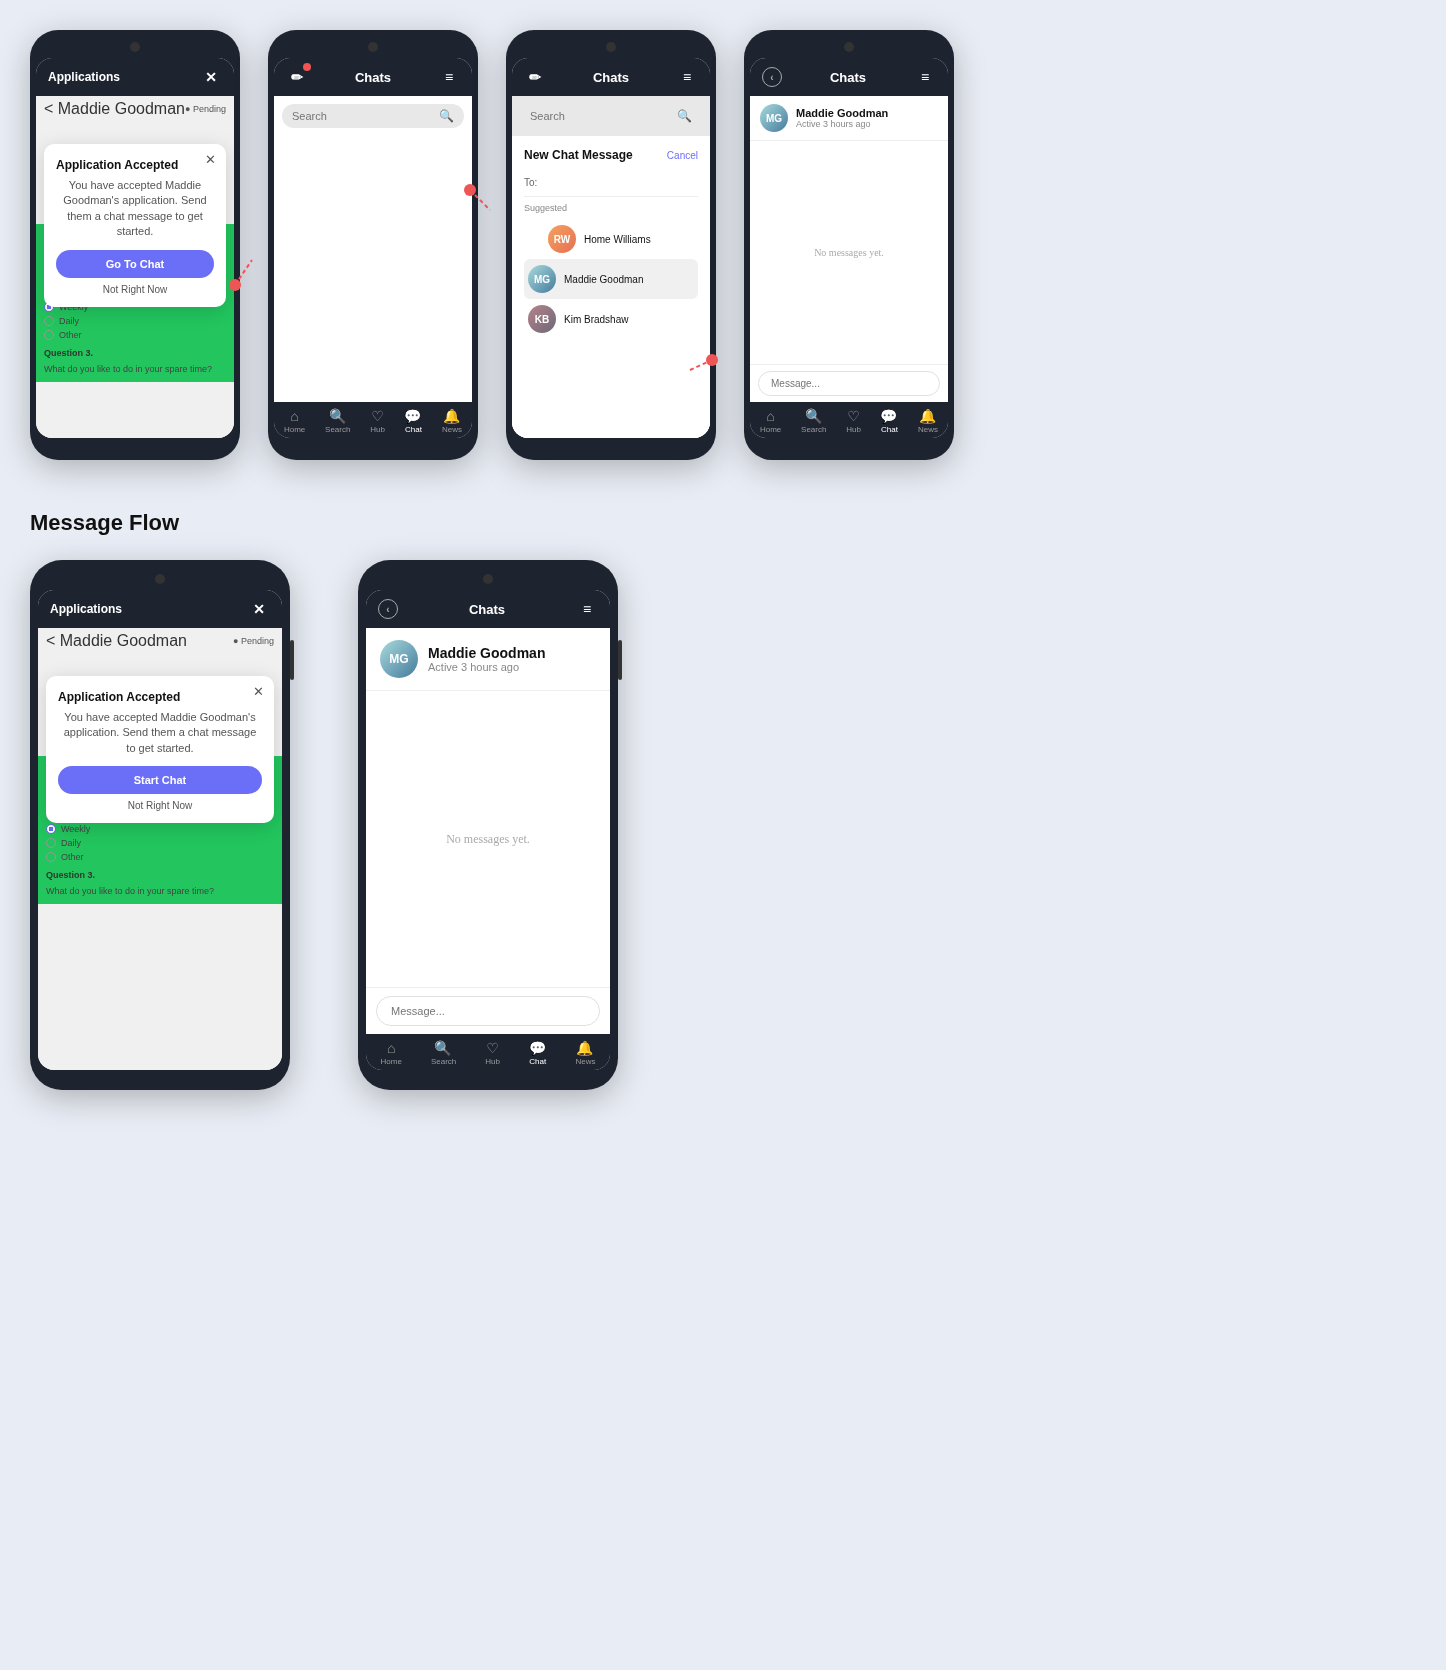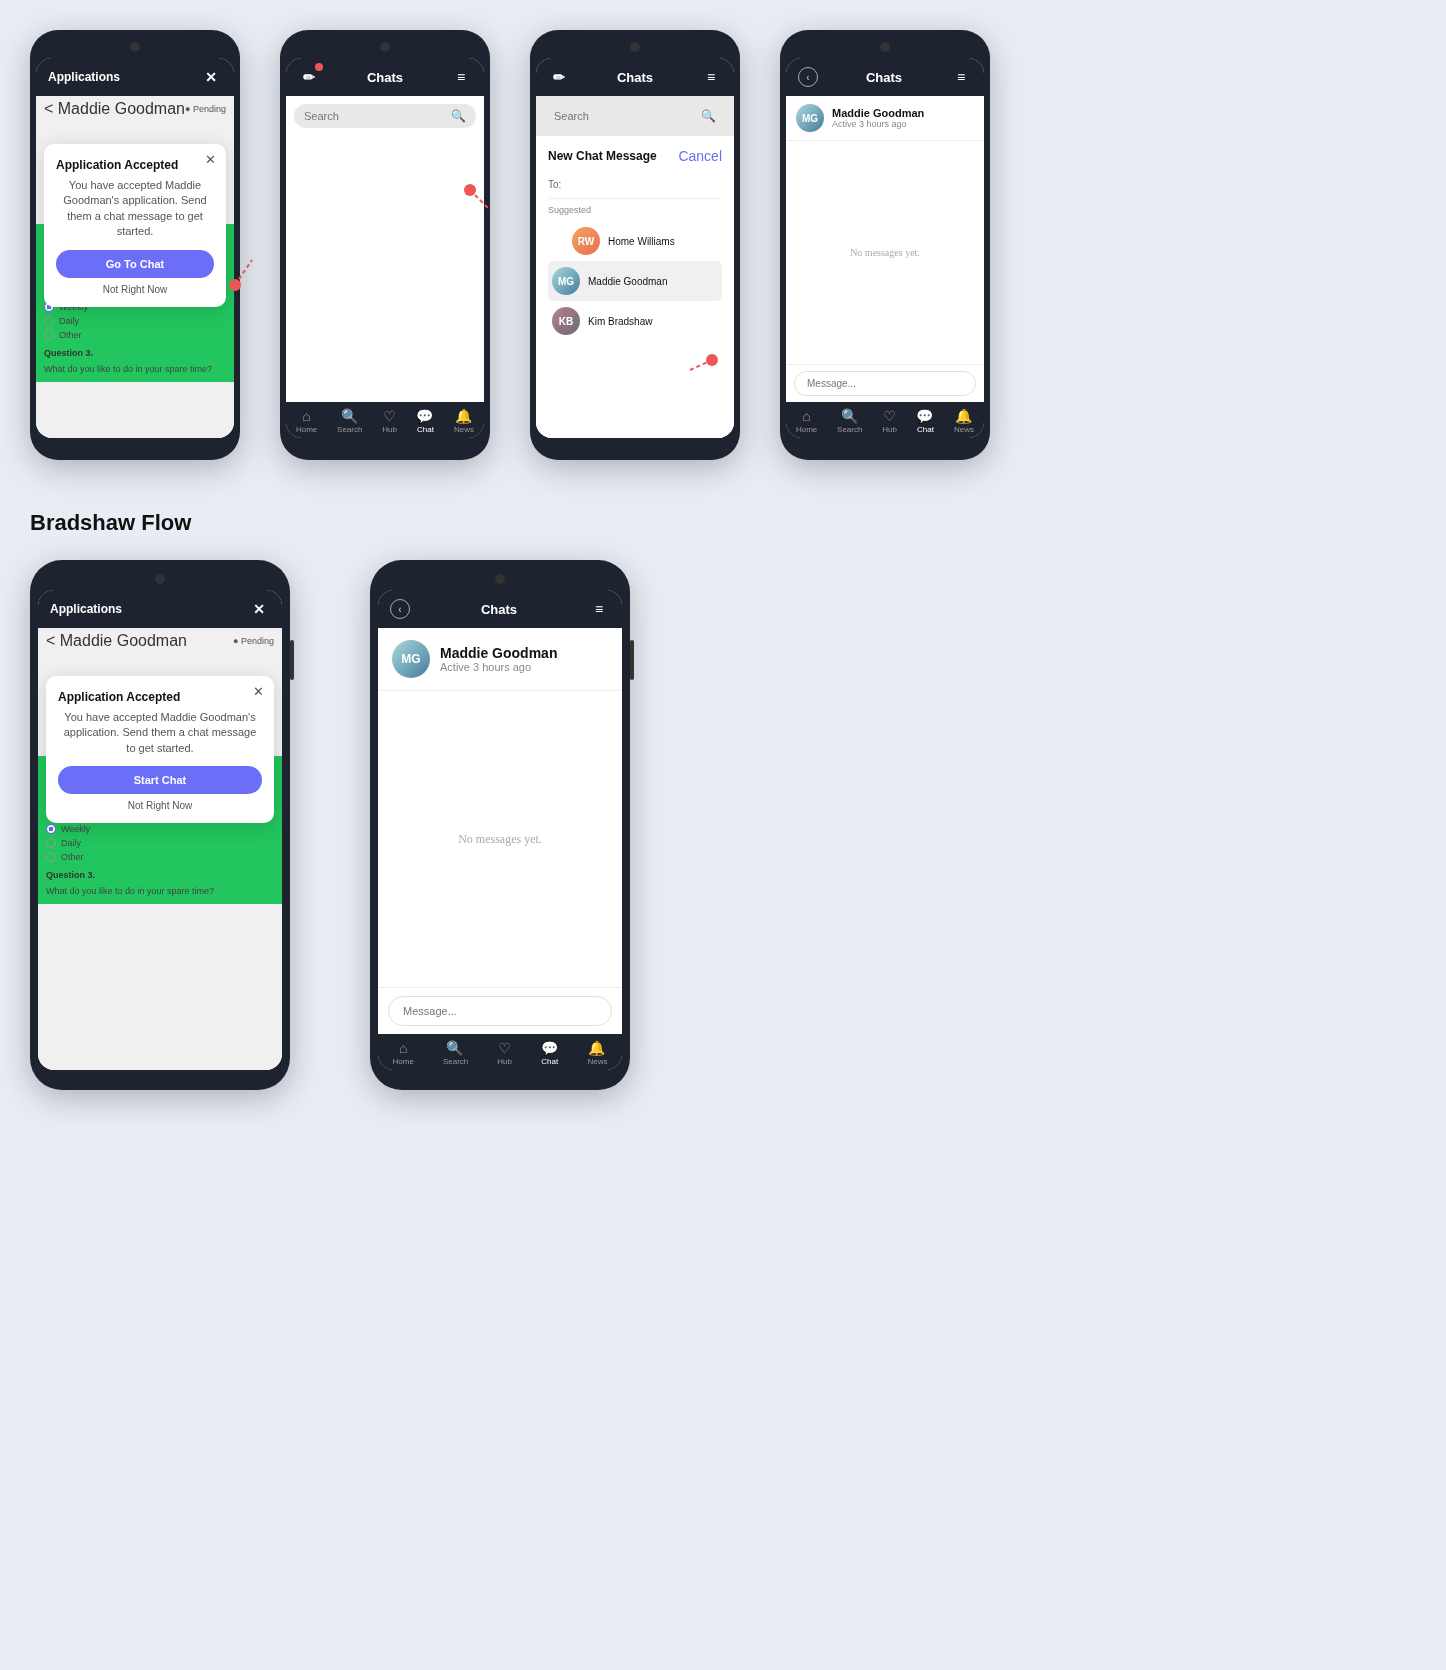--- a/index.html
+++ b/index.html
@@ -23,21 +23,21 @@
       color: #111;
       margin-bottom: 24px;
     }
 
     .section {
       margin-bottom: 50px;
     }
 
     .flow-row {
       display: flex;
-      gap: 40px;
+      gap: 28px;
       align-items: flex-start;
       position: relative;
     }
 
     
     .phone {
       width: 210px;
       min-height: 430px;
       background: #1e2330;
       border-radius: 28px;
@@ -289,21 +289,21 @@
       margin-bottom: 10px;
     }
 
     .new-chat-title {
       font-size: 12px;
       font-weight: 700;
       color: #111;
     }
 
     .cancel-link {
-      font-size: 14px;
+      font-size: 10px;
       color: #6b6ef6;
       cursor: pointer;
     }
 
     .to-field {
       border-bottom: 1px solid #eee;
       padding-bottom: 6px;
       margin-bottom: 6px;
     }
 
@@ -691,21 +691,21 @@
       <line x1="440" y1="160" x2="460" y2="180" stroke="#e55" stroke-width="2" stroke-dasharray="4,3"></line>
       <circle cx="440" cy="160" r="6" fill="#e55"></circle>
 
       <line x1="660" y1="340" x2="682" y2="330" stroke="#e55" stroke-width="2" stroke-dasharray="4,3"></line>
       <circle cx="682" cy="330" r="6" fill="#e55"></circle>
     </svg>
   </div>
 </div>
 
 <div class="section">
-  <h2>Bradshaw Flow</h2>
+  <h2>Message Flow</h2>
 
   <div class="flow-container">
     <div class="flow-row" style="align-items:flex-start;">
 
       <div class="phone-lg">
         <div class="phone-side-btn"></div>
         <div class="phone-notch"></div>
         <div class="phone-screen">
           <div class="screen-header">
             <span>Applications</span>

